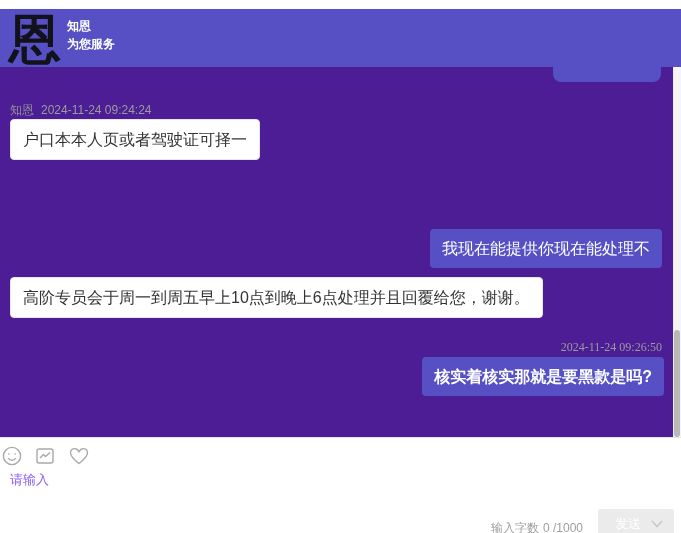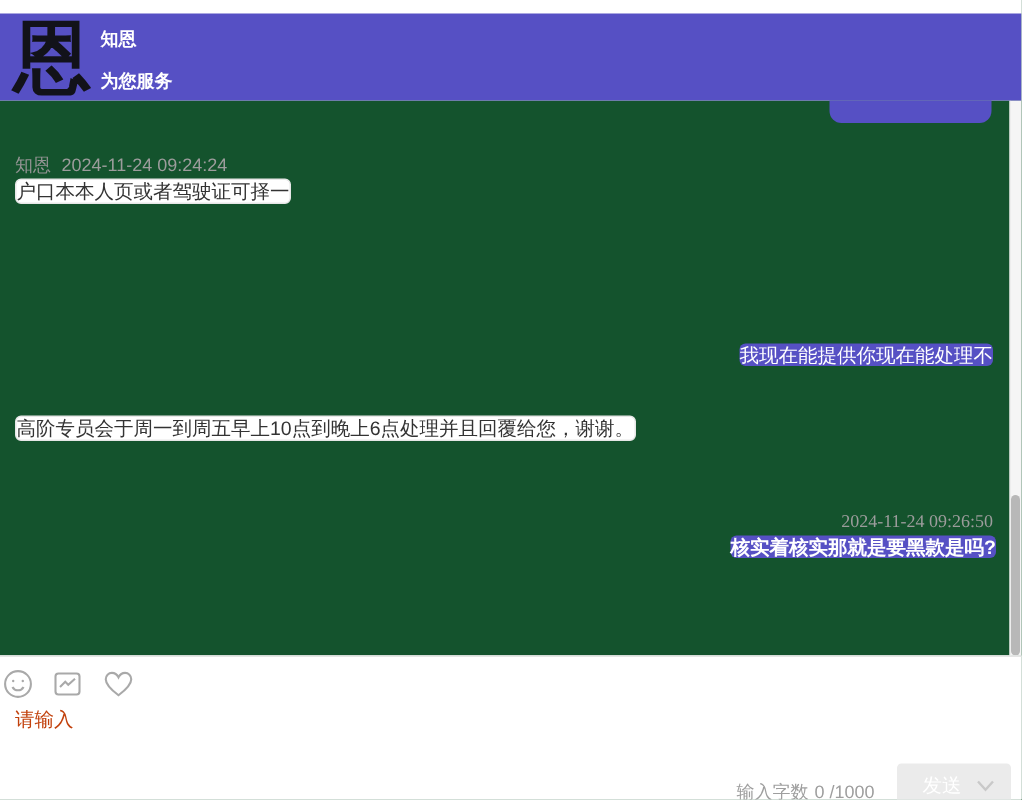--- a/index.html
+++ b/index.html
@@ -8,29 +8,29 @@
   .page { position: relative; width: 681px; height: 533px; overflow: hidden; background: #ffffff; }
 
   
   .topstrip { position: absolute; left: 0; top: 0; width: 681px; height: 9px; background: #ffffff; }
   .header { position: absolute; left: 0; top: 9px; width: 681px; height: 58px; background: #5650c4; z-index: 3; }
   .logo { position: absolute; left: 6px; top: 0px; width: 58px; height: 60px;
           font-family: "DejaVu Serif", "Liberation Serif", serif; font-weight: 700;
           font-size: 52px; line-height: 60px; color: #12121a; text-align: center; }
   .brandbox { position: absolute; left: 67px; top: 9px; color: #ffffff; }
   .brand { font-size: 12px; font-weight: 700; line-height: 17px; }
-  .tagline { font-size: 12px; font-weight: 700; line-height: 17px; margin-top: 11px; }
+  .tagline { font-size: 12px; font-weight: 700; line-height: 17px; margin-top: 1px; }
 
   
-  .chat { position: absolute; left: 0; top: 67px; width: 681px; height: 370px; background: #14532d; }
+  .chat { position: absolute; left: 0; top: 67px; width: 681px; height: 370px; background: #4c1d95; }
   .partial-bubble { position: absolute; left: 553px; top: 0px; width: 108px; height: 15px;
                     background: #5650c4; border-radius: 0 0 8px 8px; }
   .meta { position: absolute; font-size: 12px; color: #9c9c9c; white-space: nowrap; }
   .meta .sender { margin-right: 7px; color: #949494; }
-  .bubble { position: absolute; font-size: 13px; line-height: 15px; 
+  .bubble { position: absolute; font-size: 16px; line-height: 15px; padding: 12px;
             border-radius: 4px; white-space: nowrap; }
   .bubble.left { background: #ffffff; border: 1px solid #e7e7e7; color: #333333; }
   .bubble.right { background: #5650c4; color: #ffffff; }
 
   .m1-meta { left: 10px; top: 35px; }
   .m1-bubble { left: 10px; top: 52px; }
   .m2-time { right: 19px; top: 115px; }
   .m2-bubble { right: 19px; top: 130px; margin-top: 32px; }
   .m3-meta { left: 10px; top: 193px; }
   .m3-bubble { left: 10px; top: 210px; }
@@ -40,21 +40,21 @@
   
   .scroll-track { position: absolute; right: 0; top: 0; width: 8px; height: 370px; background: #f5f5f5; border-left: 1px solid #ededed; }
   .scroll-thumb { position: absolute; right: 1px; top: 263px; width: 6px; height: 107px; background: #b8b8b8; border-radius: 3px; }
 
   
   .composer { position: absolute; left: 0; top: 437px; width: 681px; height: 96px;
               background: #ffffff; border-top: 1px solid #e5e5e5; }
   .iconbar { position: absolute; left: 2px; top: 8px; display: flex; align-items: center; gap: 13px; }
   .icon { display: inline-flex; align-items: center; justify-content: center; }
   .icon svg { display: block; }
-  .placeholder { position: absolute; left: 10px; top: 33px; font-size: 13px; color: #c2410c; }
+  .placeholder { position: absolute; left: 10px; top: 33px; font-size: 13px; color: #8b5cf6; }
   .counter { position: absolute; right: 98px; top: 82px; font-size: 12px; color: #9e9e9e; white-space: nowrap; }
   .counter .count { margin-left: 4px; }
   .send-btn { position: absolute; left: 598px; top: 71px; width: 76px; height: 30px;
               background: #ebebeb; border: none; border-radius: 3px 3px 0 0;
               display: flex; align-items: center; cursor: pointer; }
   .send-label { color: #ffffff; font-size: 13px; margin-left: 17px; }
   .send-chevron { margin-left: 10px; display: inline-flex; }
 </style>
 </head>
 <body>

